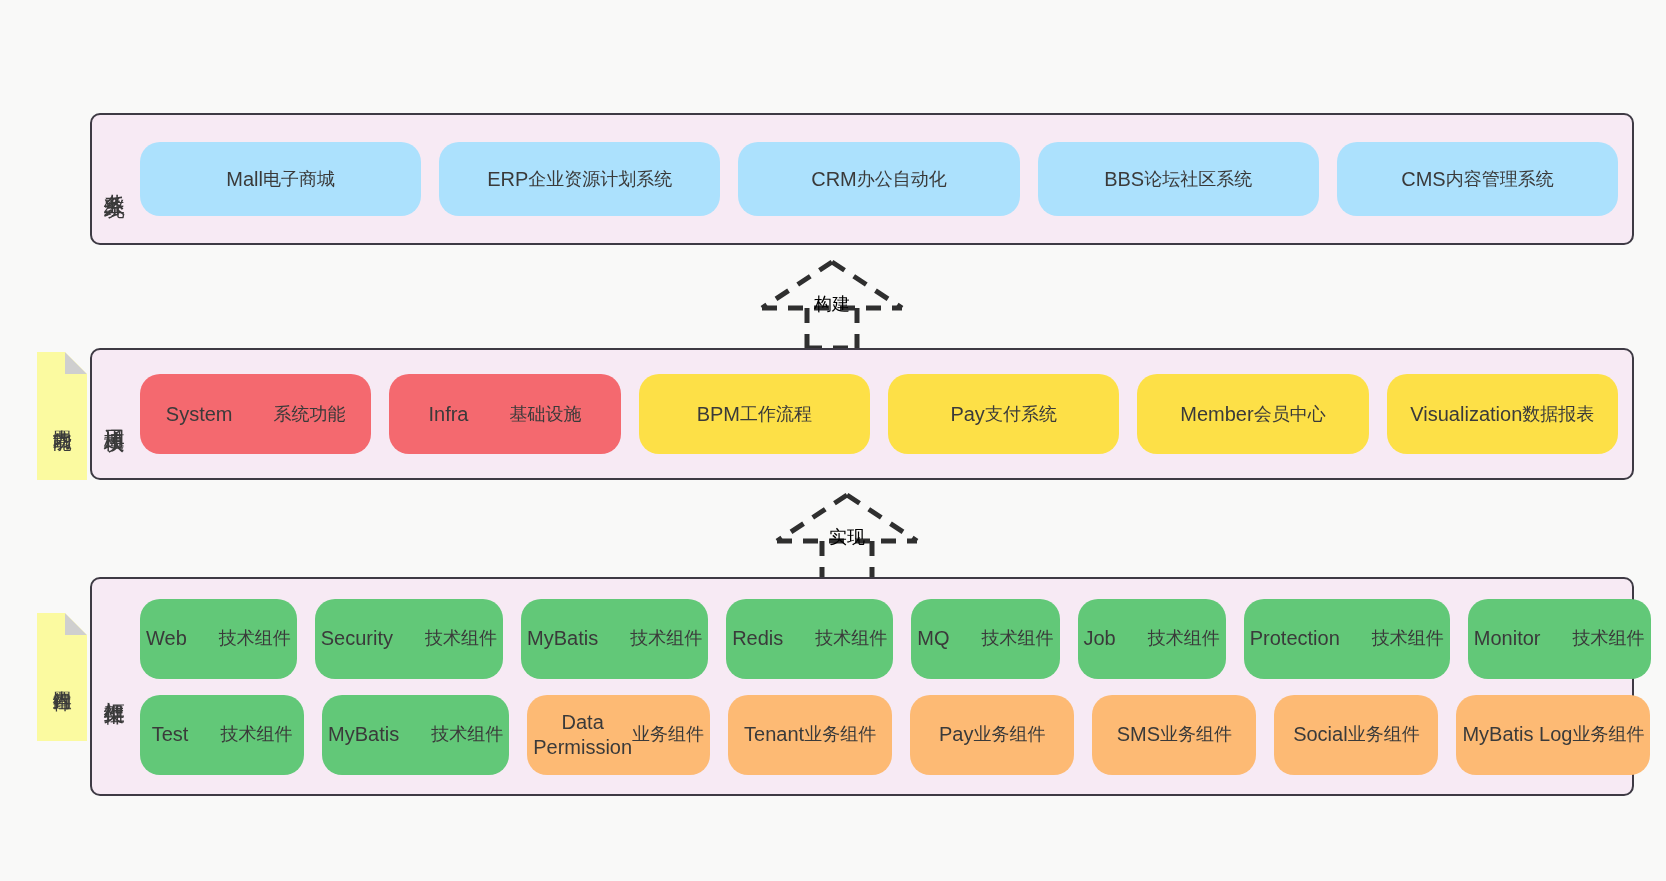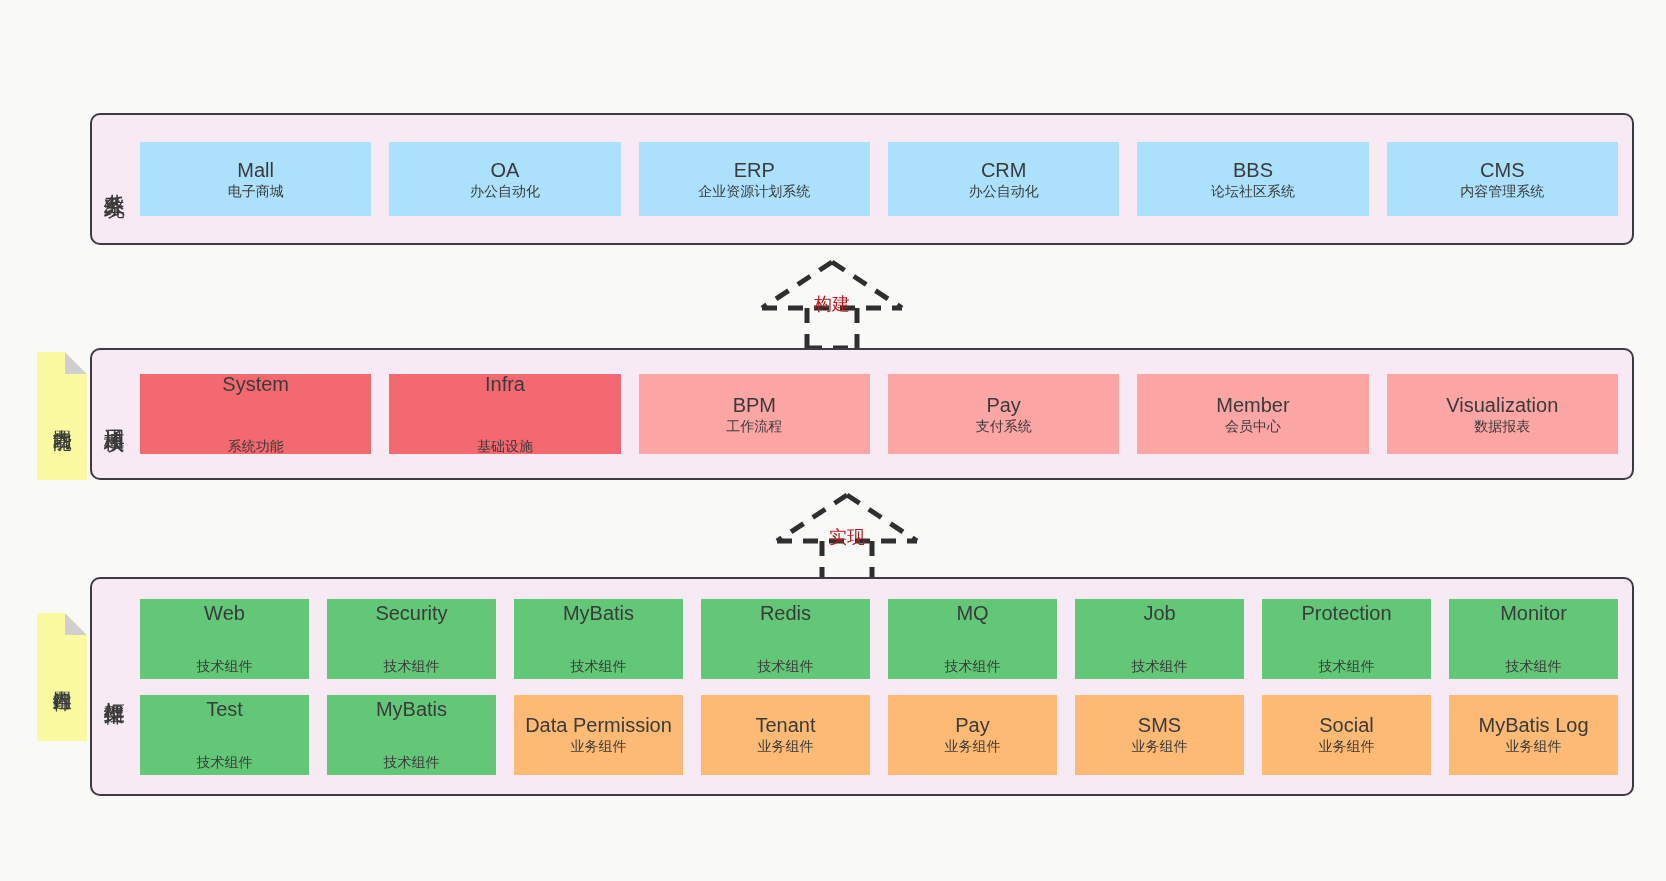--- a/index.html
+++ b/index.html
@@ -63,47 +63,47 @@
   }
 
   .card-row {
     display: flex;
     flex-direction: row;
     gap: 18px;
   }
 
   .card {
     flex: 1 1 0;
-    border-radius: 0;
-    display: flex;
-    flex-direction: column;
+    border-radius: 20px;
+    display: flex;
+    flex-direction: row;
     align-items: center;
     justify-content: center;
     text-align: center;
     box-sizing: border-box;
     padding: 4px 6px;
     line-height: 1.25;
     user-select: none;
   }
   .card .en {
     font-size: 20px;
     color: #3a3a3a;
     white-space: nowrap;
   }
   .card .en.wrap { white-space: normal; }
   .card .cn {
-    font-size: 14px;
+    font-size: 18px;
     color: #3a3a3a;
     white-space: nowrap;
   }
 
   
   .c-blue      { background: #ace1fd; }
   .c-red       { background: #f4696f; gap: 41px; }
-  .c-pink      { background: #fca5a5; }
+  .c-pink      { background: #fde047; }
   .c-green     { background: #62c878; gap: 32px; }
   .c-lgreen    { background: #fdba74; }
 
   
   #layer-business  { left: 90px;  top: 113px; width: 1544px; height: 132px; }
   #layer-common    { left: 90px;  top: 348px; width: 1544px; height: 132px; }
   #layer-framework { left: 90px;  top: 577px; width: 1544px; height: 219px; }
 
   #layer-business .card  { height: 74px; }
   #layer-common   .card  { height: 80px; }
@@ -147,43 +147,39 @@
     height: 92px;
   }
   .arrow svg { display: block; overflow: visible; }
   .arrow .arrow-label {
     position: absolute;
     left: 0;
     right: 0;
     top: 34px;
     text-align: center;
     font-size: 18px;
-    color: #b91c1c;
+    color: #000000;
     background: transparent;
     user-select: none;
   }
   #arrow-build   { left: 752px; top: 258px; }
   #arrow-impl    { left: 767px; top: 491px; }
 </style>
 </head>
 <body>
 
 <div id="canvas">
 
   <div class="layer" id="layer-business">
     <div class="layer-label">业务系统</div>
     <div class="layer-body">
       <div class="card-row">
         <div class="card c-blue">
           <span class="en">Mall</span>
           <span class="cn">电子商城</span>
-        </div>
-        <div class="card c-blue">
-          <span class="en">OA</span>
-          <span class="cn">办公自动化</span>
         </div>
         <div class="card c-blue">
           <span class="en">ERP</span>
           <span class="cn">企业资源计划系统</span>
         </div>
         <div class="card c-blue">
           <span class="en">CRM</span>
           <span class="cn">办公自动化</span>
         </div>
         <div class="card c-blue">

